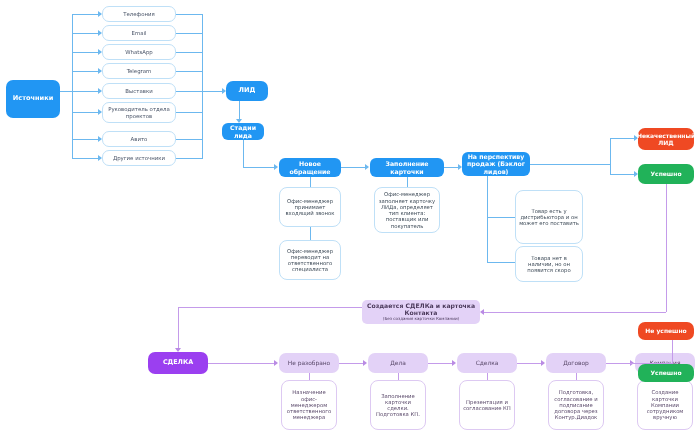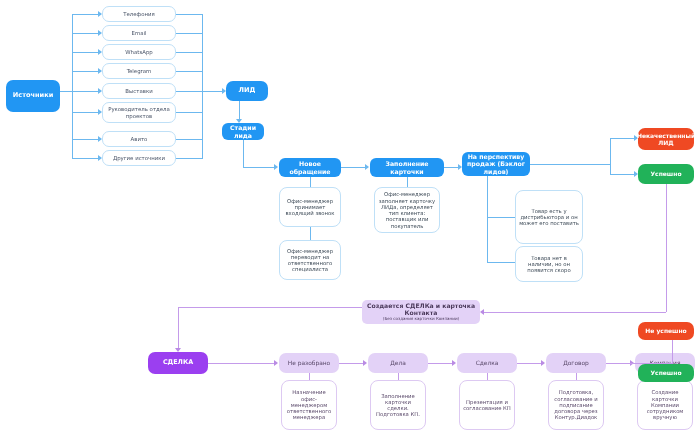--- a/index.html
+++ b/index.html
@@ -48,21 +48,21 @@
 
   .lbl{display:block;padding:0 3px;}
   .t1{font-size:6.1px;font-weight:bold;}
   .t2{font-size:4.1px;margin-top:1px;}
 </style>
 </head>
 <body>
 
 <div id="canvas">
 
-  <div class="node n-blue-lg" style="left:6px;top:80px;width:54px;height:32px;">
+  <div class="node n-blue-lg" style="left:6px;top:80px;width:54px;height:38px;">
     <span class="lbl">Источники</span>
   </div>
 
   <div class="ln h" style="left:60px;top:91px;width:12px;"></div>
   <div class="ln v" style="left:72px;top:14px;height:144px;"></div>
 
   <div class="ln h" style="left:72px;top:14px;width:29px;"></div>
   <div class="ln h" style="left:72px;top:33px;width:29px;"></div>
   <div class="ln h" style="left:72px;top:52px;width:29px;"></div>
   <div class="ln h" style="left:72px;top:71px;width:29px;"></div>

